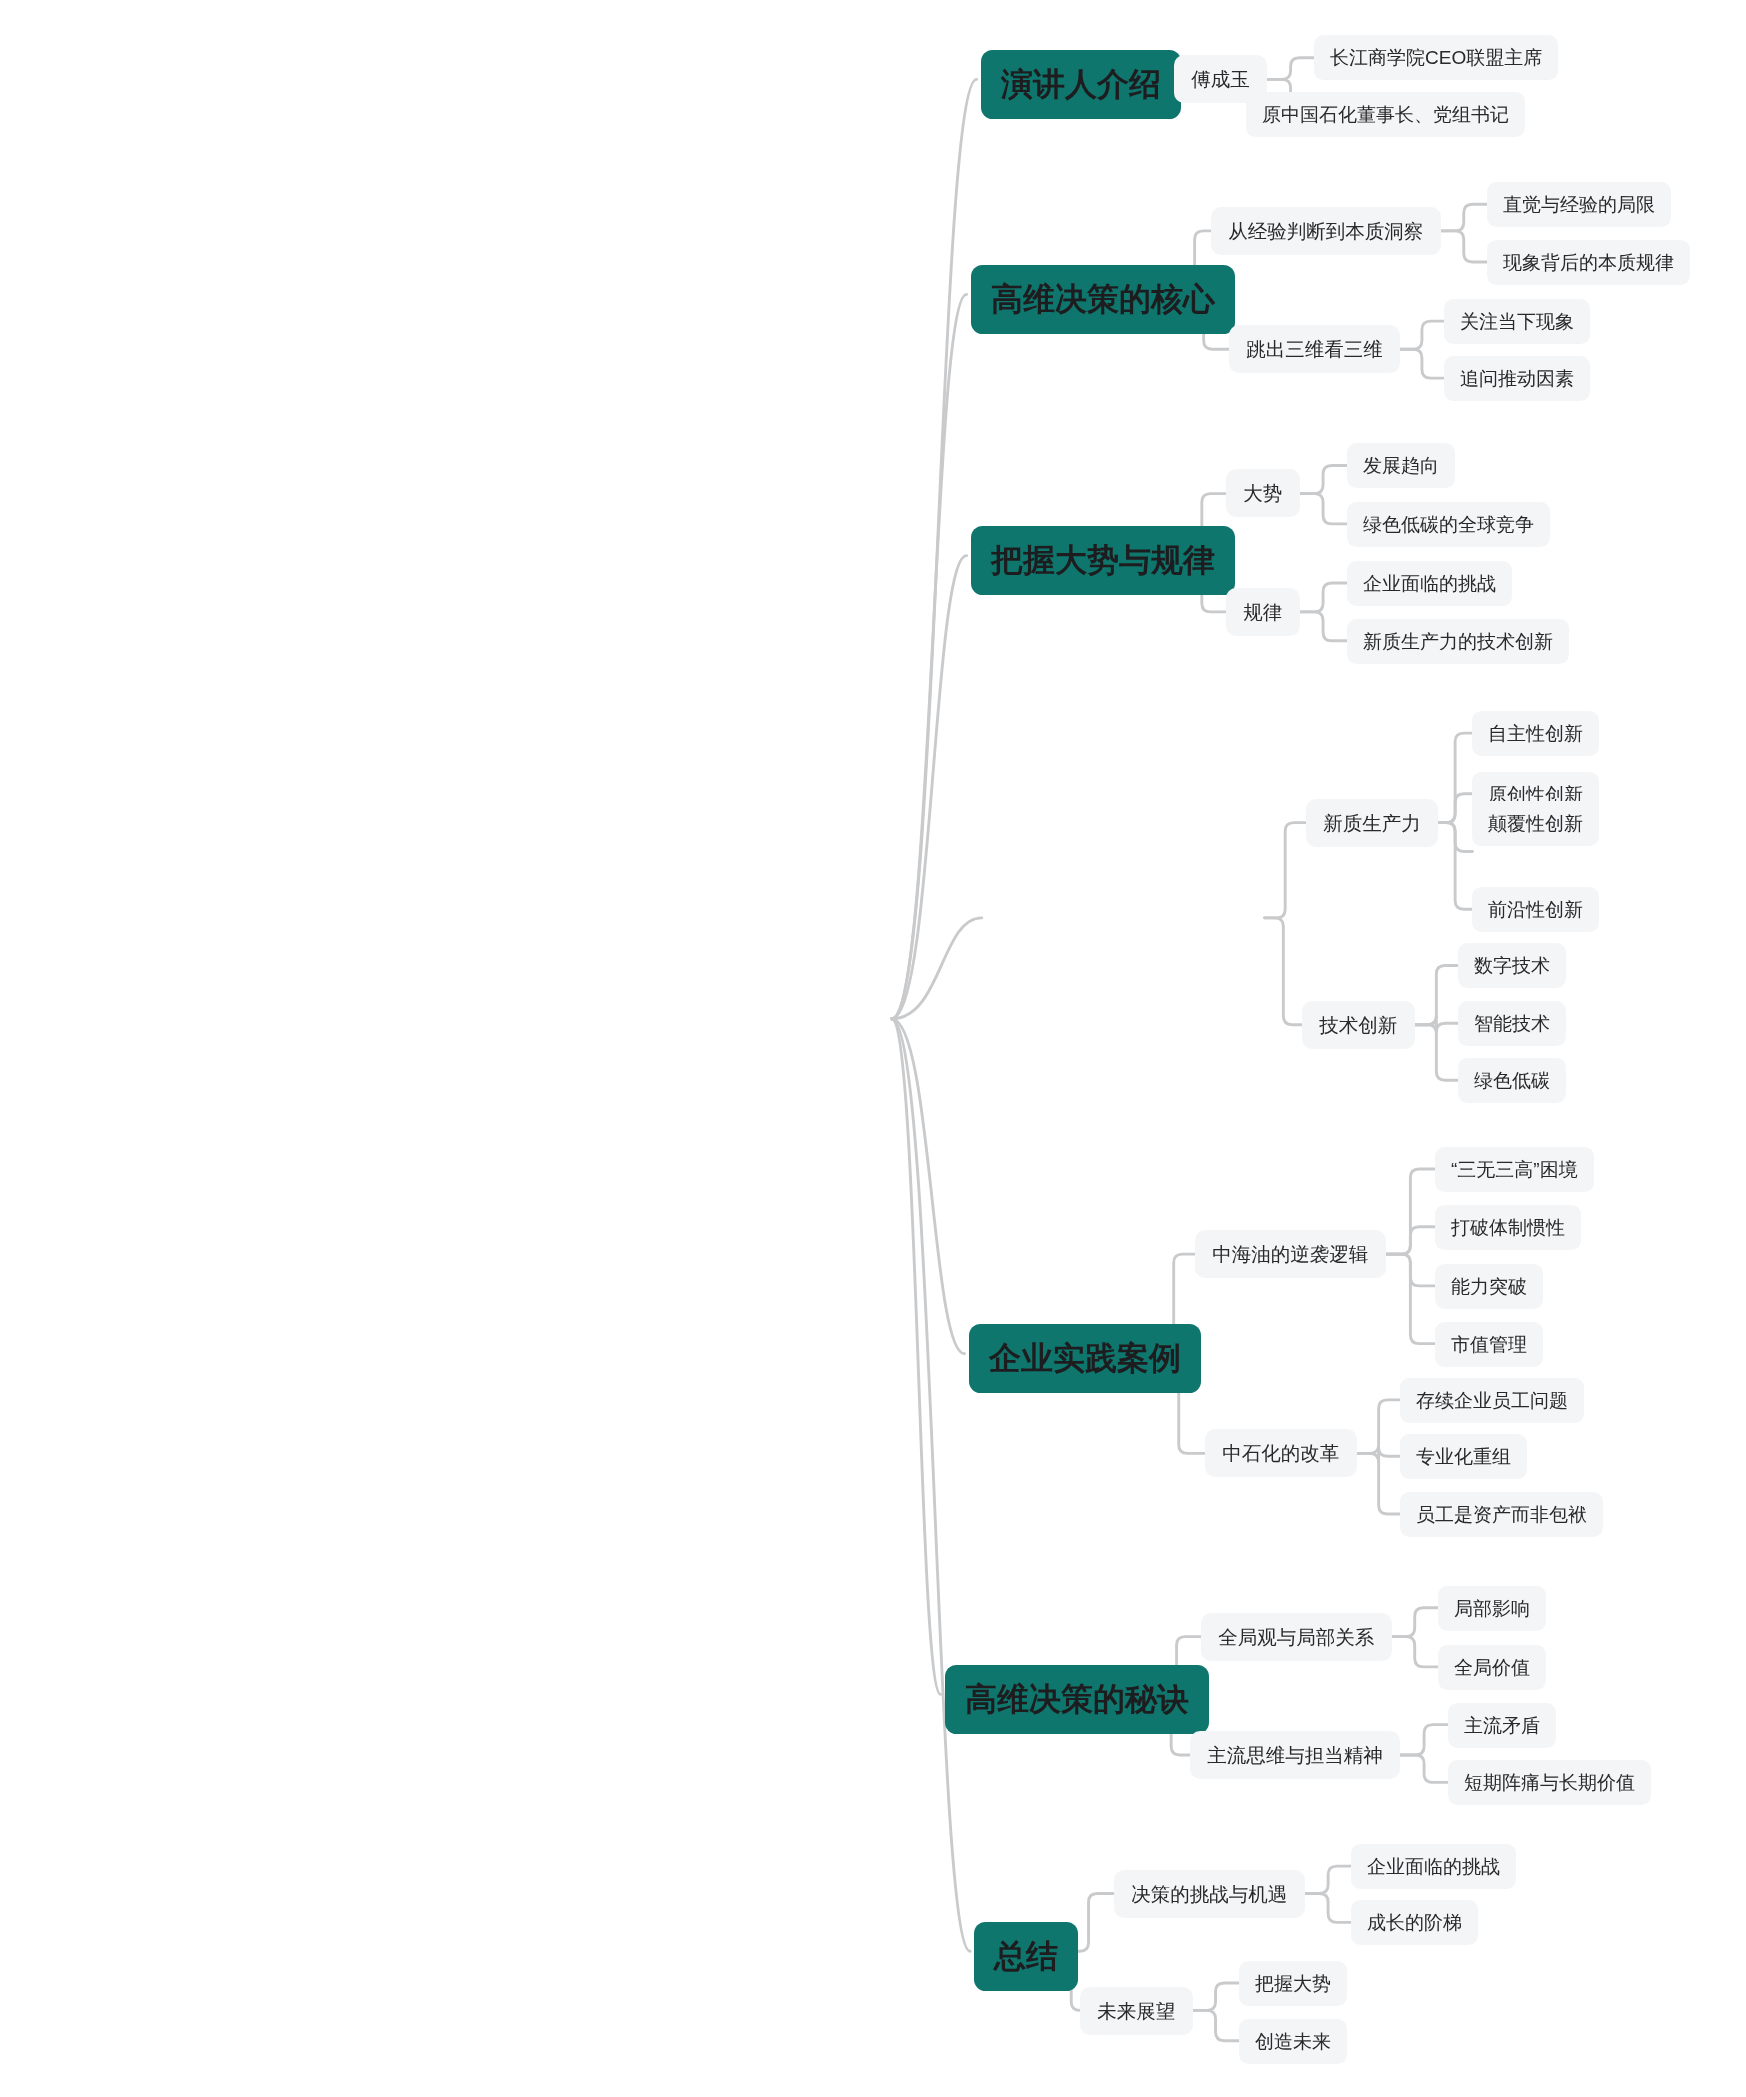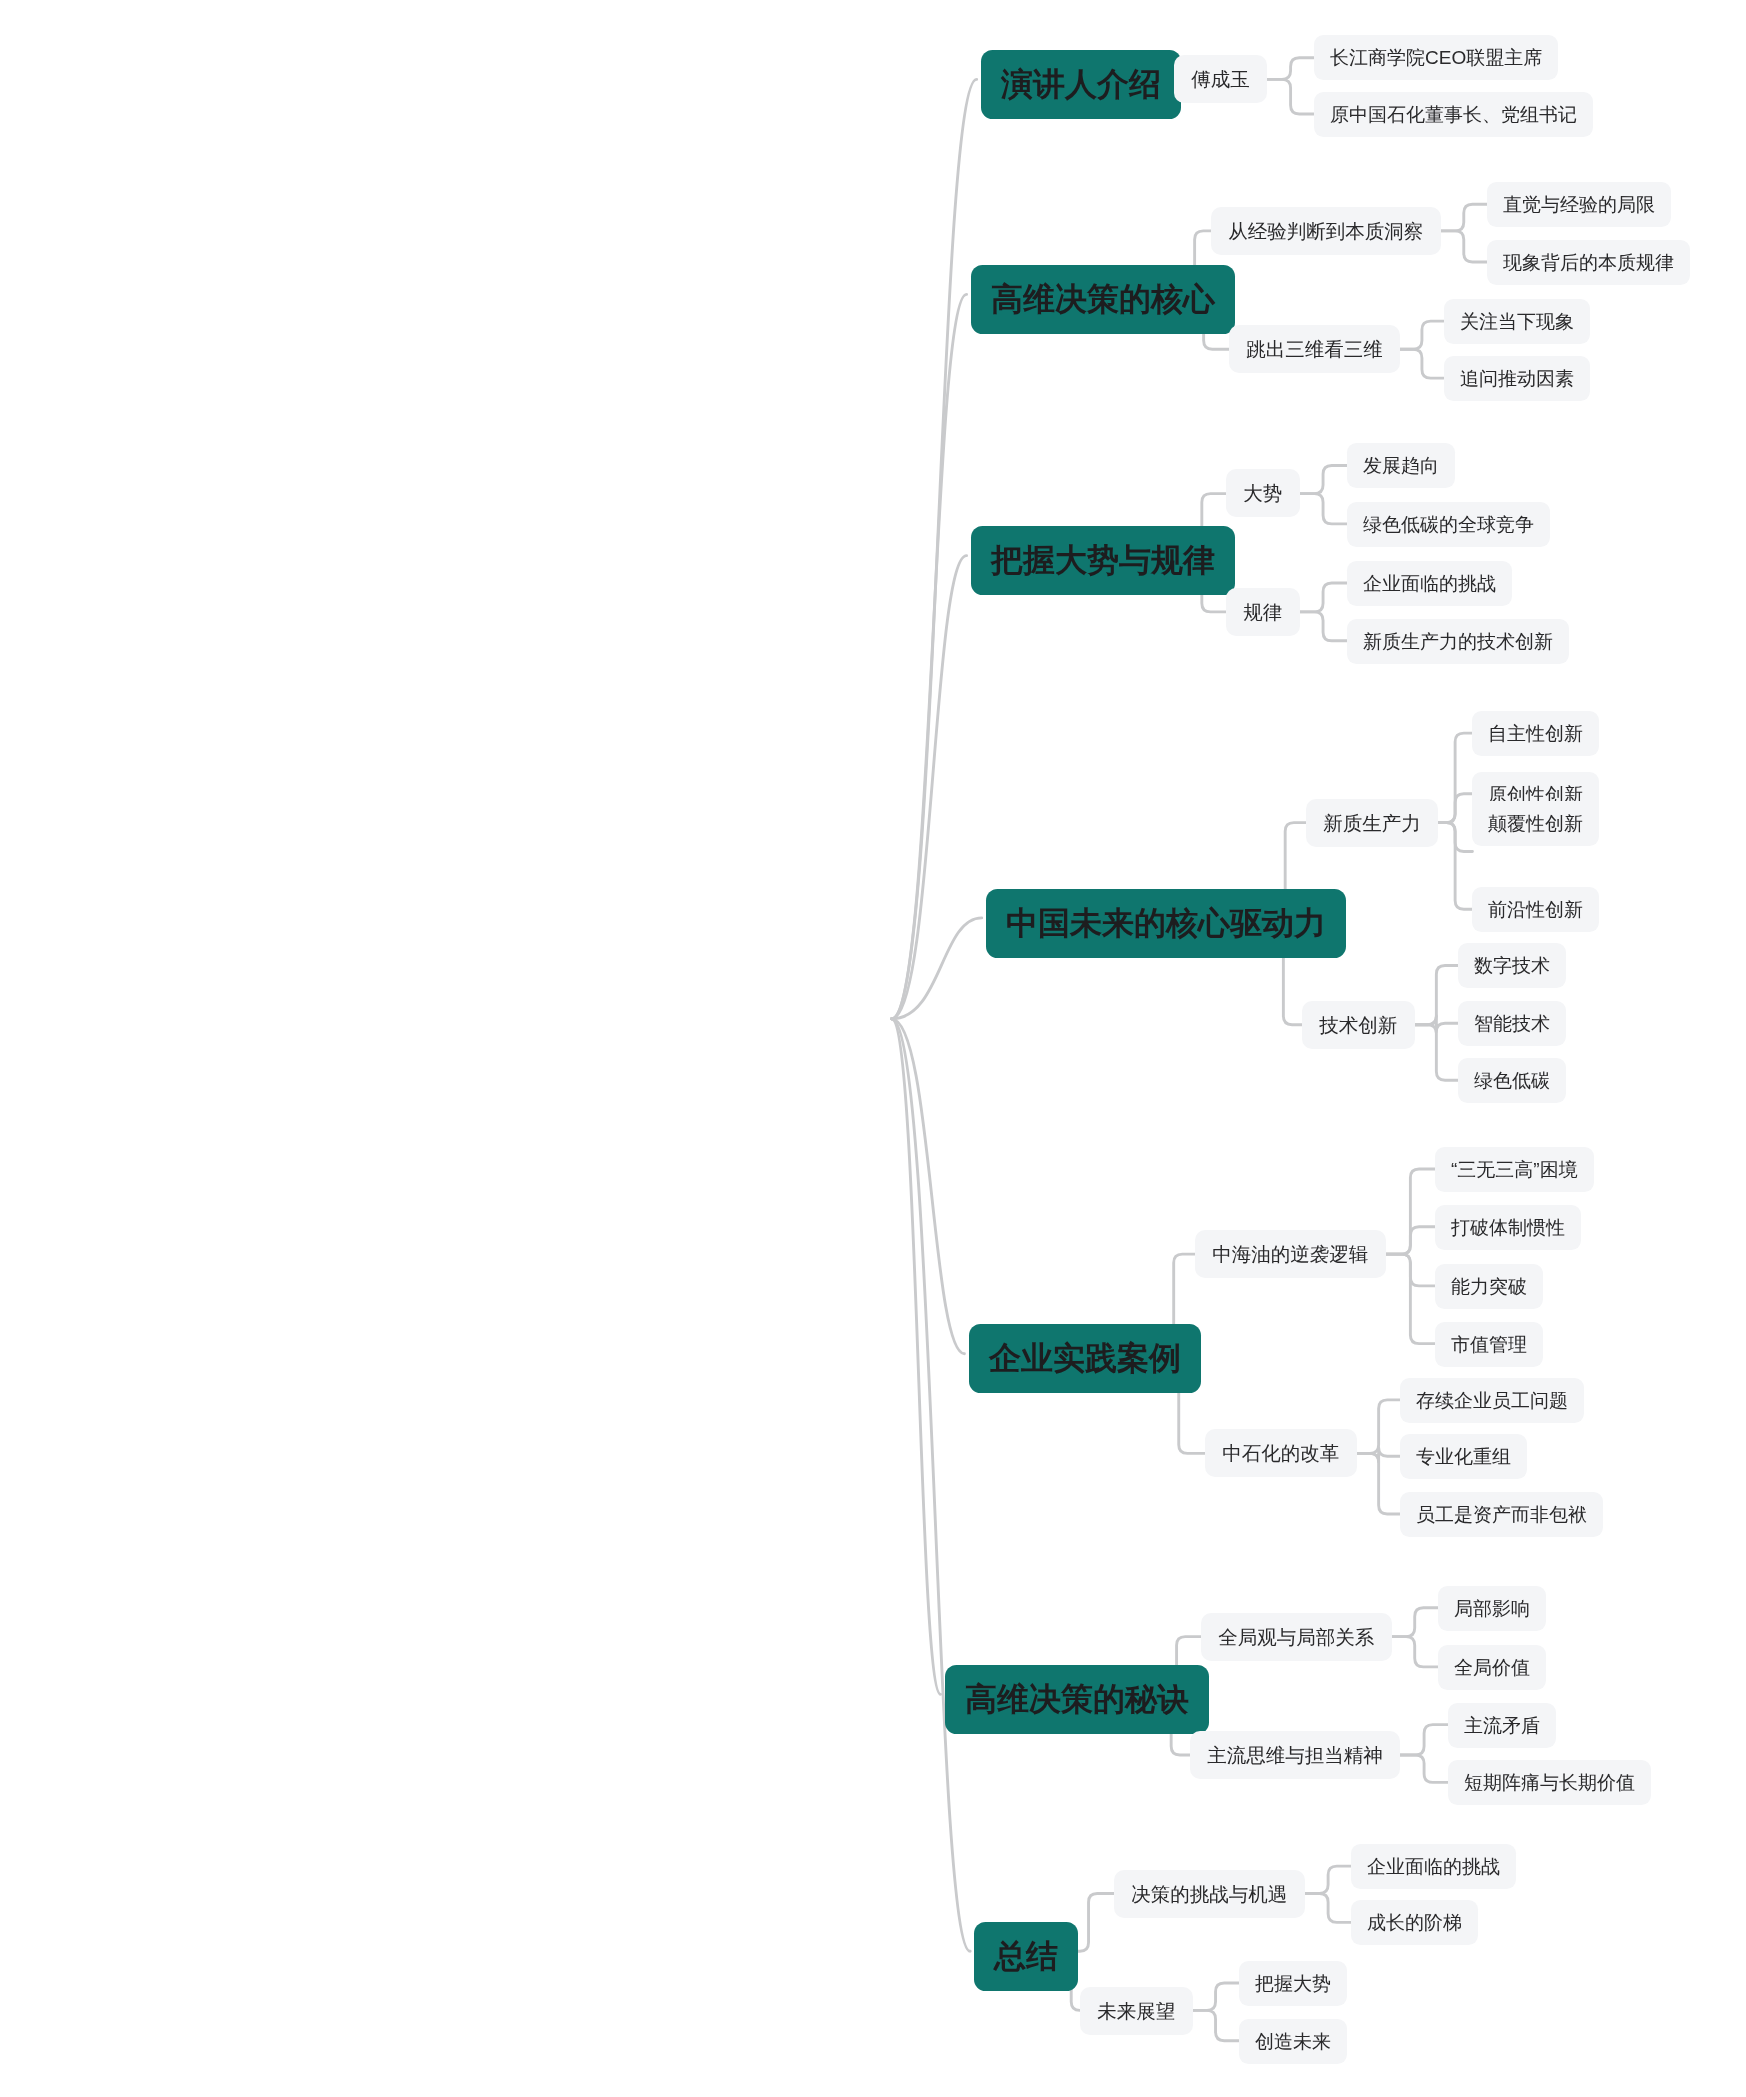--- a/index.html
+++ b/index.html
@@ -286,36 +286,35 @@
         L 1716 2748" fill="none" stroke="#c9cacc" stroke-width="4" stroke-linecap="round" stroke-linejoin="round"></path>
       <path d="M 1652 2786 L 1672 2786
         Q 1684 2786 1684 2798
         L 1684 2816
         Q 1684 2828 1696 2828
         L 1716 2828" fill="none" stroke="#c9cacc" stroke-width="4" stroke-linecap="round" stroke-linejoin="round"></path>
     </svg>
     <div class="node n-l1" style="left: 981px; top: 50px;">演讲人介绍</div>
     <div class="node n-l2" style="left: 1174px; top: 55px;">傅成玉</div>
     <div class="node n-l3" style="left: 1314px; top: 35px;">长江商学院CEO联盟主席</div>
-    <div class="node n-l3" style="left: 1314px; top: 92px;">原中国石化董事长、党组书记</div>
+    <div class="node n-l3" style="left: 1246px; top: 92px;">原中国石化董事长、党组书记</div>
     <div class="node n-l1" style="left: 971px; top: 265px;">高维决策的核心</div>
     <div class="node n-l2" style="left: 1211px; top: 207px;">从经验判断到本质洞察</div>
     <div class="node n-l3" style="left: 1487px; top: 182px;">直觉与经验的局限</div>
     <div class="node n-l3" style="left: 1487px; top: 240px;">现象背后的本质规律</div>
     <div class="node n-l2" style="left: 1229px; top: 325px;">跳出三维看三维</div>
     <div class="node n-l3" style="left: 1444px; top: 299px;">关注当下现象</div>
     <div class="node n-l3" style="left: 1444px; top: 356px;">追问推动因素</div>
     <div class="node n-l1" style="left: 971px; top: 526px;">把握大势与规律</div>
     <div class="node n-l2" style="left: 1226px; top: 469px;">大势</div>
     <div class="node n-l3" style="left: 1347px; top: 443px;">发展趋向</div>
     <div class="node n-l3" style="left: 1347px; top: 502px;">绿色低碳的全球竞争</div>
     <div class="node n-l2" style="left: 1226px; top: 588px;">规律</div>
     <div class="node n-l3" style="left: 1347px; top: 561px;">企业面临的挑战</div>
     <div class="node n-l3" style="left: 1347px; top: 619px;">新质生产力的技术创新</div>
-    <div class="node n-l1" style="left: 986px; top: 889px;">中国未来的核心驱动力</div>
     <div class="node n-l2" style="left: 1306px; top: 799px;">新质生产力</div>
     <div class="node n-l3" style="left: 1472px; top: 711px;">自主性创新</div>
     <div class="node n-l3" style="left: 1472px; top: 772px;">原创性创新</div>
     <div class="node n-l3" style="left: 1472px; top: 801px;">颠覆性创新</div>
     <div class="node n-l3" style="left: 1472px; top: 887px;">前沿性创新</div>
     <div class="node n-l2" style="left: 1302px; top: 1001px;">技术创新</div>
     <div class="node n-l3" style="left: 1458px; top: 943px;">数字技术</div>
     <div class="node n-l3" style="left: 1458px; top: 1001px;">智能技术</div>
     <div class="node n-l3" style="left: 1458px; top: 1058px;">绿色低碳</div>
     <div class="node n-l1" style="left: 969px; top: 1324px;">企业实践案例</div>

